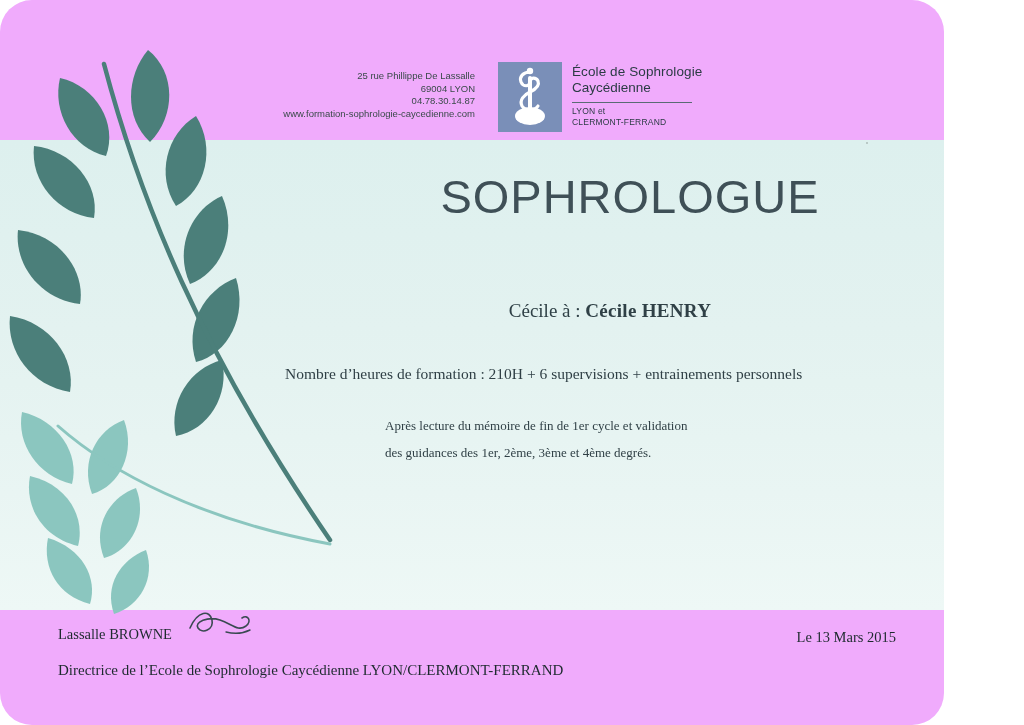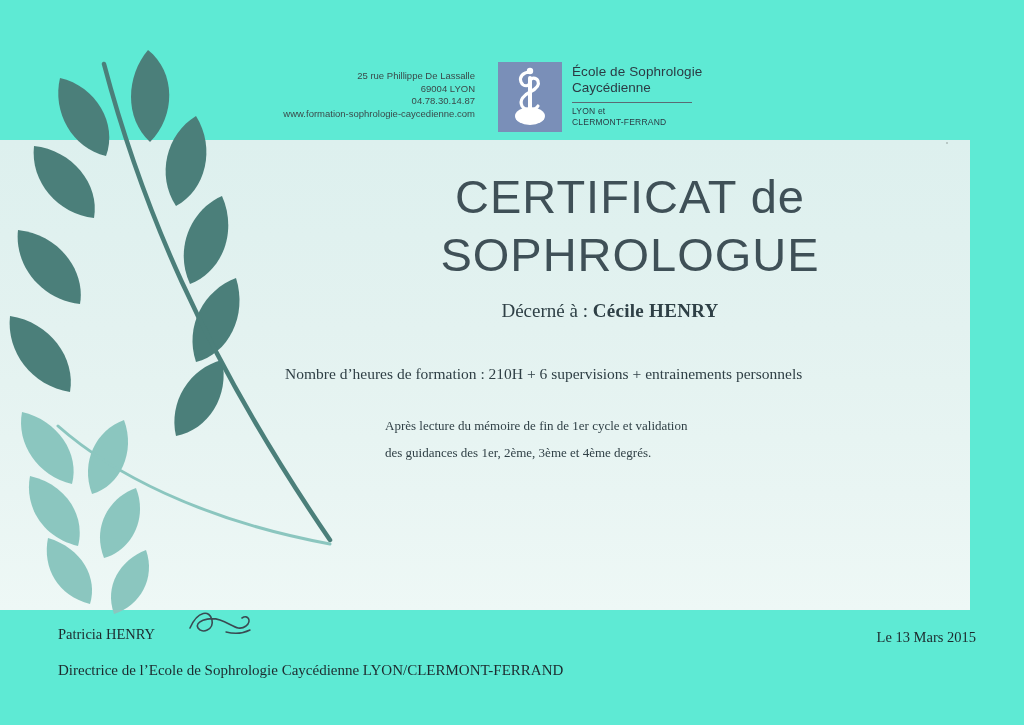--- a/index.html
+++ b/index.html
@@ -2,26 +2,27 @@
 <html><head>
 <meta charset="utf-8">
 <style>
   html, body {
     margin: 0;
     padding: 0;
     background: #ffffff;
   }
   #page {
     position: relative;
-    width: 1024px;
+    width: 944px;
     height: 725px;
-    background: #5eead4;
+    background: #f0abfc;
     overflow: hidden;
     font-family: "Liberation Serif", serif;
     color: #2d3a3a;
+    border-radius: 32px;
   }
 
   
   .tint-panel {
     position: absolute;
     left: 0;
     top: 140px;
     width: 970px;
     height: 470px;
     background: linear-gradient(180deg, #ddf0ee 0%, #e3f2f0 40%, #e9f5f3 75%, #eef8f6 100%);
@@ -259,38 +260,37 @@
       <div class="l2">Caycédienne</div>
     </div>
     <div class="hdr-rule"></div>
     <div class="hdr-city">
       <div>LYON et</div>
       <div>CLERMONT-FERRAND</div>
     </div>
   </div>
 
   <div class="title">
-    <span>CERTIFICAT de</span>
     <span class="line2">SOPHROLOGUE</span>
   </div>
 
   <div class="decerne">
-    <span>Décerné à :</span>
+    <span>Cécile à :</span>
     <span class="name">Cécile HENRY</span>
   </div>
 
   <div class="body-block">
     <div class="p2">Nombre d’heures de formation : 210H + 6 supervisions + entrainements personnels</div>
     <div class="p3">
       <div>Après lecture du mémoire de fin de 1er cycle et validation</div>
       <div>des guidances des 1er, 2ème, 3ème et 4ème degrés.</div>
     </div>
   </div>
 
-  <div class="sig-name">Patricia HENRY</div>
+  <div class="sig-name">Lassalle BROWNE</div>
   <div class="sig-role">Directrice  de l’Ecole de Sophrologie Caycédienne LYON/CLERMONT-FERRAND</div>
 
   <svg class="signature" viewBox="0 0 70 34">
     <path d="M4 22 C12 4 24 4 26 14 C28 24 16 28 12 22 C8 16 22 10 34 14 C46 18 52 26 60 20 C66 15 62 8 56 12" fill="none" stroke="#3a4a52" stroke-width="1.6" stroke-linecap="round"></path>
     <path d="M40 26 C48 28 56 28 64 24" fill="none" stroke="#3a4a52" stroke-width="1.4" stroke-linecap="round"></path>
   </svg>
 
   <div class="date">Le 13 Mars 2015</div>
 
 </div>

